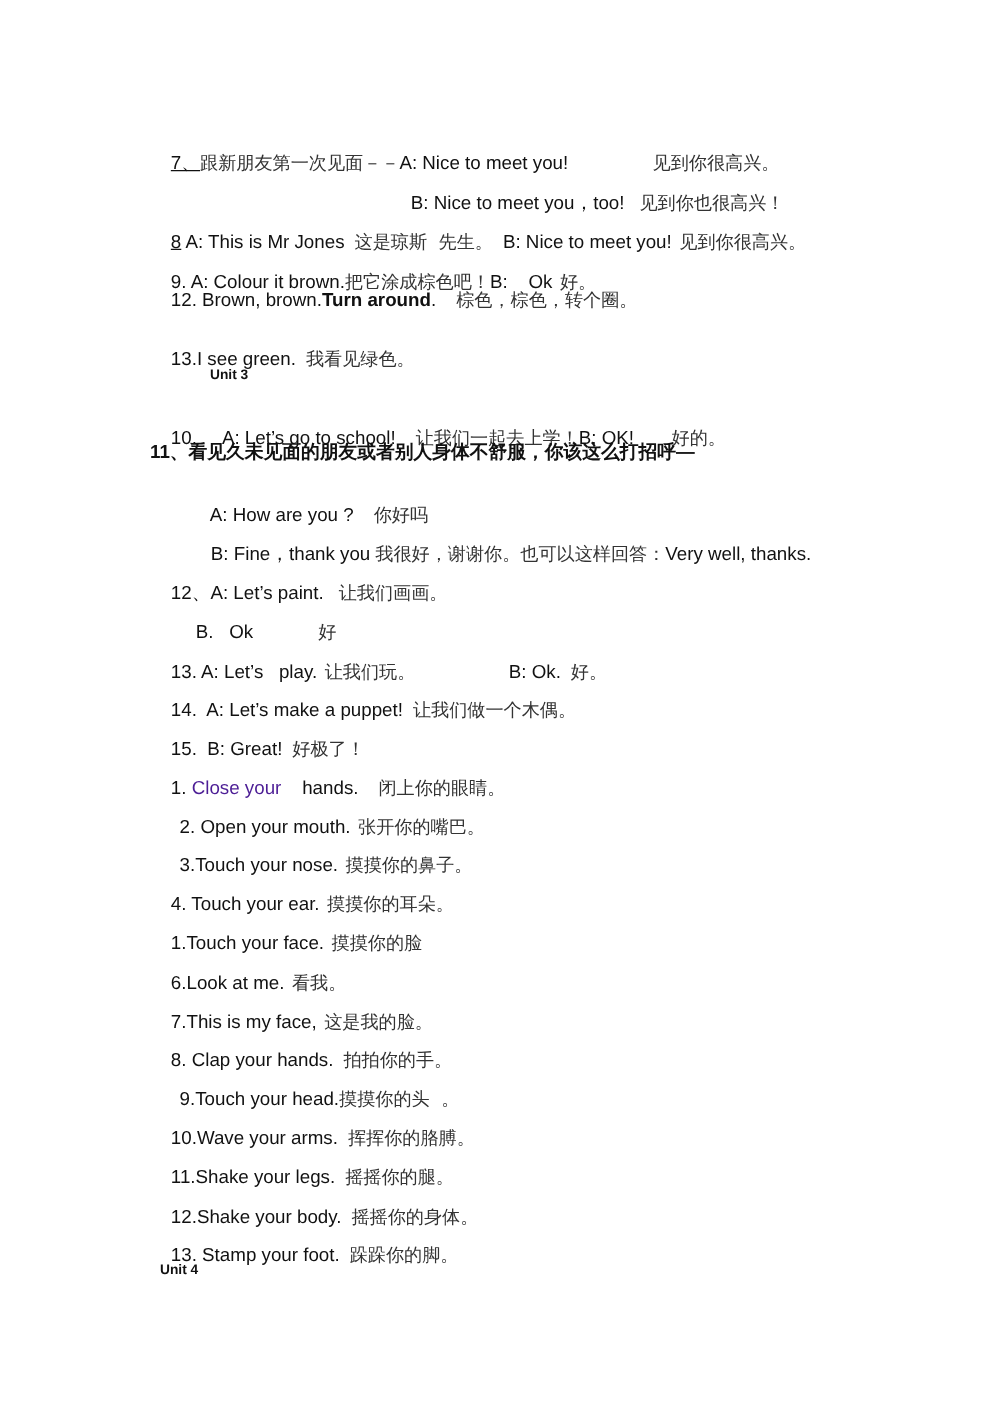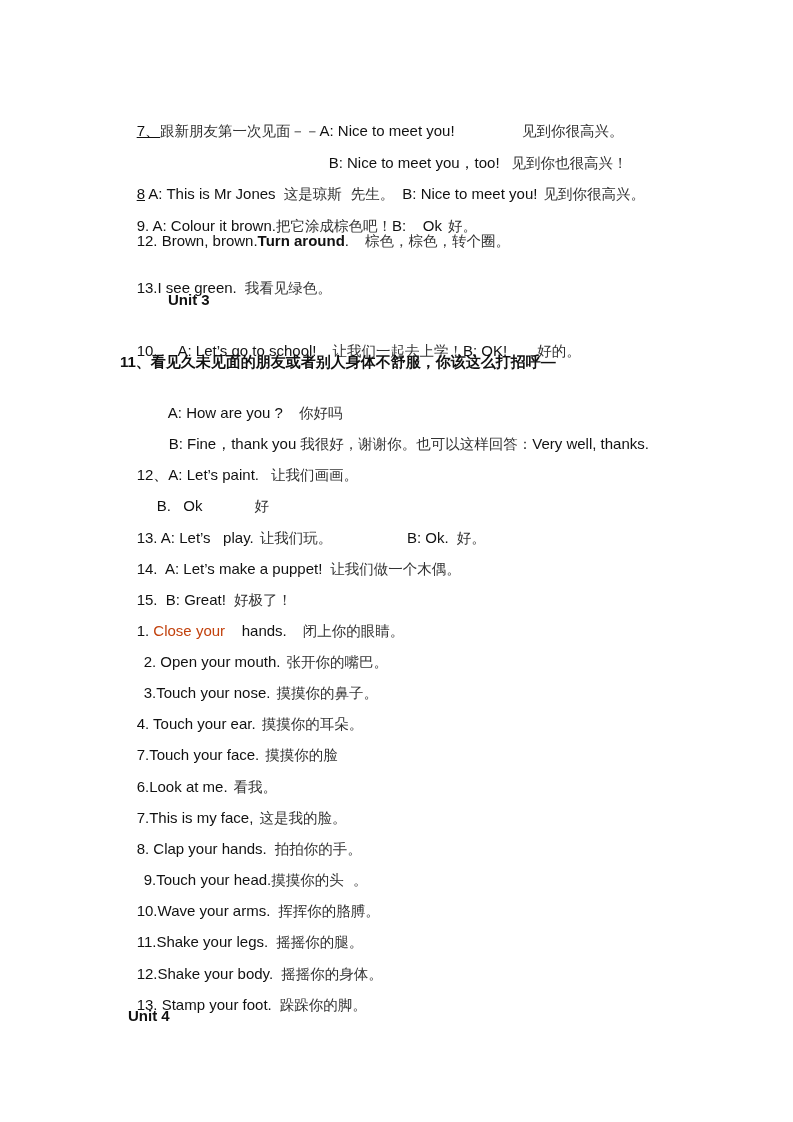--- a/index.html
+++ b/index.html
@@ -2,22 +2,22 @@
 <html><head>
   <meta charset="utf-8">
   <style>
     html, body { margin: 0; padding: 0; background: #ffffff; }
     body { width: 793px; height: 1122px; position: relative; overflow: hidden;
       font-family: "Liberation Sans", "DejaVu Sans", sans-serif; color: #111; font-size: 15px; }
     .line { position: absolute; white-space: pre; line-height: 20px; }
     .cn { font-family: "DejaVu Serif", "Liberation Serif", serif; color: #333; font-size: 14.5px; }
     .b { font-weight: bold; }
     .u { text-decoration: underline; }
-    .navy { color: #c2410c; }
-    .heading { font-weight: bold; font-size: 15px; }
+    .navy { color: #4c1d95; }
+    .heading { font-weight: bold; font-size: 11px; }
   </style>
 </head>
 <body>
 
 <div>
 
   <div class="line" style="left:120px; top:101px;">
     <span class="u">7、</span><span class="cn">跟新朋友第一次见面－－</span><span>A: Nice to meet you!</span><span class="cn" style="position:absolute; left:402px;">见到你很高兴。</span>
   </div>
 
@@ -87,21 +87,21 @@
 
   <div class="line" style="left:127px; top:663px;">
     <span>3.Touch your nose.</span><span class="cn" style="margin-left:6px;">摸摸你的鼻子。</span>
   </div>
 
   <div class="line" style="left:120px; top:694px;">
     <span>4. Touch your ear.</span><span class="cn" style="margin-left:6px;">摸摸你的耳朵。</span>
   </div>
 
   <div class="line" style="left:120px; top:725px;">
-    <span>7.Touch your face.</span><span class="cn" style="margin-left:6px;">摸摸你的脸</span>
+    <span>1.Touch your face.</span><span class="cn" style="margin-left:6px;">摸摸你的脸</span>
   </div>
 
   <div class="line" style="left:120px; top:757px;">
     <span>6.Look at me.</span><span class="cn" style="margin-left:6px;">看我。</span>
   </div>
 
   <div class="line" style="left:120px; top:788px;">
     <span>7.This is my face,</span><span class="cn" style="margin-left:6px;">这是我的脸。</span>
   </div>
 

